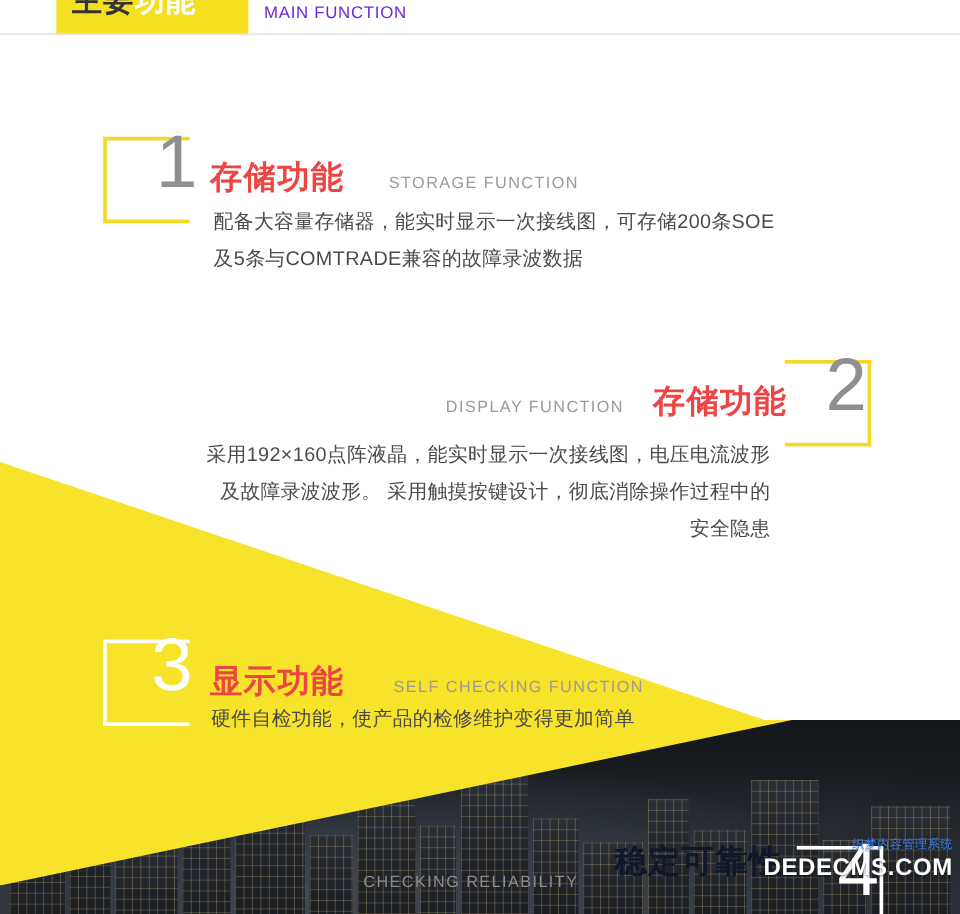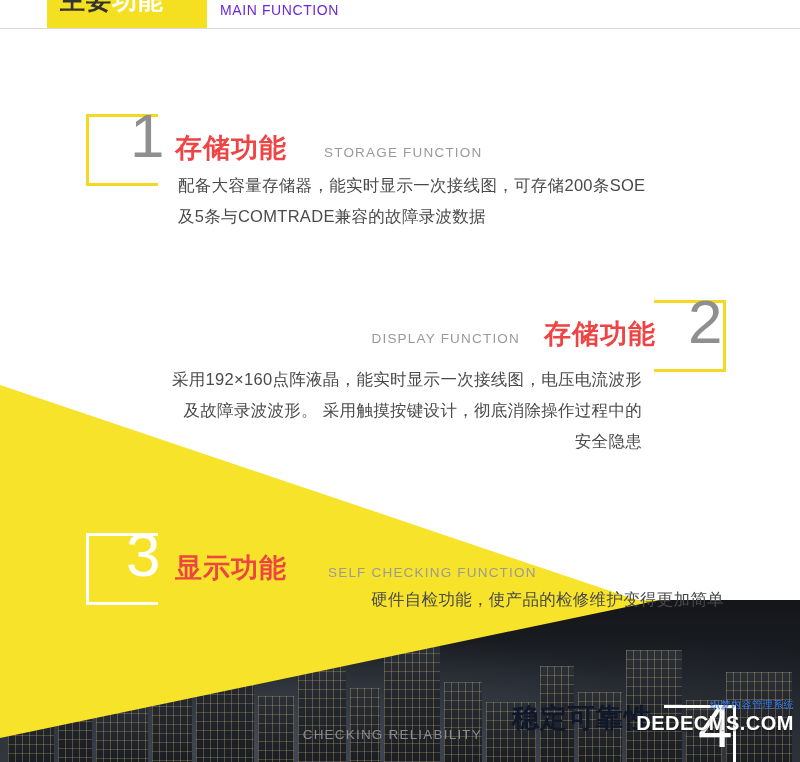--- a/index.html
+++ b/index.html
@@ -183,21 +183,21 @@
   #f2 .title-cn { right: 144px; top: 31px; }
   #f2 .title-en { right: 280px; top: 46px; }
   #f2 .body-text{ right: 158px; top: 67px; width: 470px; }
 
   
   #f3 { left: 0; top: 520px; width: 800px; }
   #f3 .bracket { left: 86px; top: 13px; }
   #f3 .num      { left: 126px; top: 4px; }
   #f3 .title-cn { left: 175px; top: 30px; }
   #f3 .title-en { left: 328px; top: 45px; }
-  #f3 .body-text{ left: 164px; top: 64px; width: 560px; text-align: right; }
+  #f3 .body-text{ left: 176px; top: 64px; width: 560px; }
 
   
   #f4 { left: 0; top: 695px; width: 800px; }
   #f4 .bracket { left: 664px; top: 10px; }
   #f4 .num      { left: 698px; top: 0px; }
   #f4 .title-cn { right: 148px; top: 5px; color:#0f172a; }
   #f4 .title-en { right: 318px; top: 32px; color: #8b8b8b; }
   #f4 .body-text{ right: 60px; top: 52px; width: 620px; color:#3a3a3a; }
 
   

